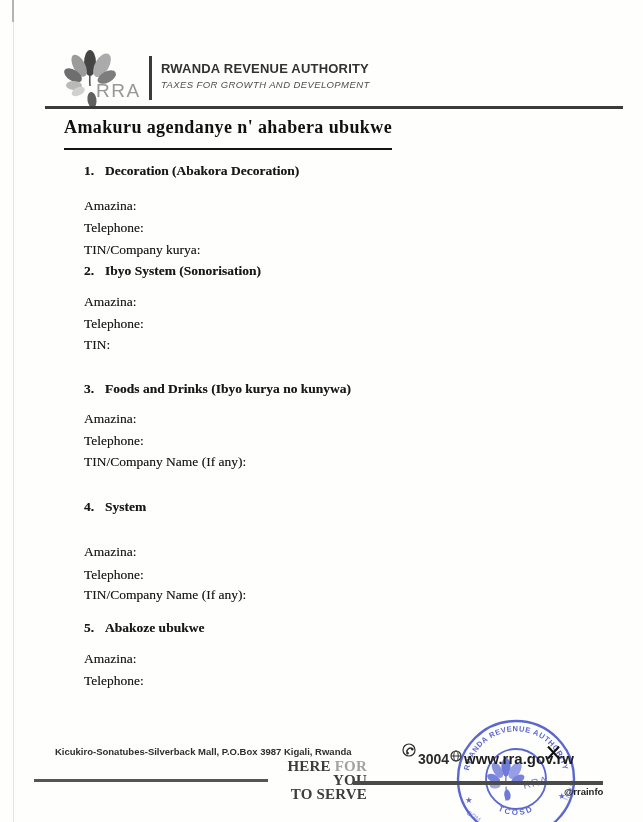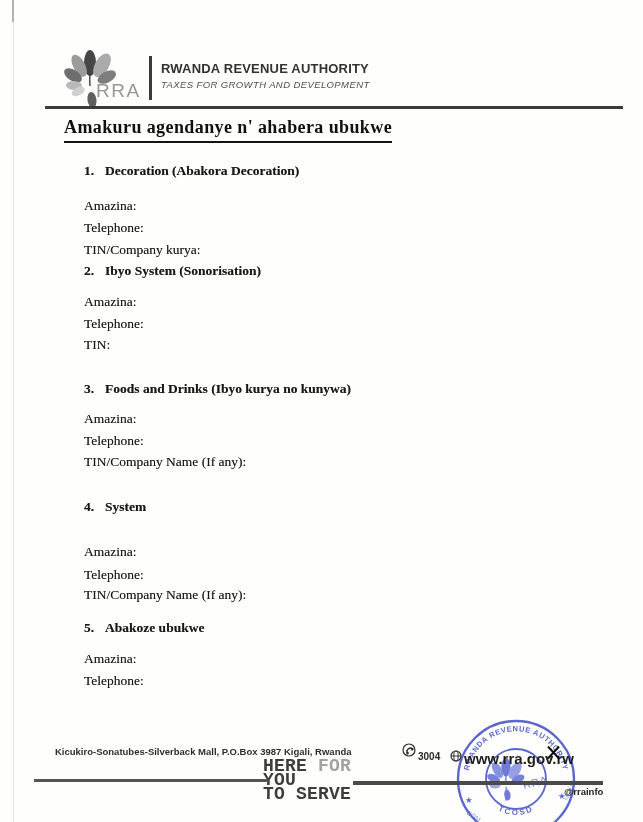--- a/index.html
+++ b/index.html
@@ -16,43 +16,43 @@
   .logo-svg{position:absolute;left:52px;top:34px;}
   .logo-divider{position:absolute;left:149px;top:56px;width:2.5px;height:44px;background:#3a3a3a;}
   .org-name{position:absolute;left:161px;top:61px;font-family:"Liberation Sans",sans-serif;
     font-size:13px;font-weight:bold;color:#323232;letter-spacing:.2px;}
   .org-tagline{position:absolute;left:161px;top:79px;font-family:"Liberation Sans",sans-serif;
     font-size:9.5px;color:#4e4e4e;letter-spacing:.4px;font-style:italic;}
   .header-rule{position:absolute;left:45px;top:106px;width:578px;height:2.5px;background:#3b3b3b;}
 
   
   .doc-title{position:absolute;left:64px;top:117px;font-size:18px;font-weight:bold;
-    letter-spacing:.4px;border-bottom:2.5px solid #141414;padding-bottom:3px;color:#101010;}
+    letter-spacing:.4px;border-bottom:2.5px solid #141414;padding-bottom:10px;color:#101010;}
 
   
   .line{position:absolute;left:84px;font-size:13.5px;color:#181818;
     text-shadow:0 0 .4px rgba(0,0,0,.45);}
   .sec-heading{font-weight:bold;display:flex;}
   .sec-heading .num{width:21px;}
 
   
   .address{position:absolute;left:55px;top:746px;font-family:Liberation Sans, sans-serif;
     font-size:9.5px;font-weight:600;color:#2e2e2e;}
   .phone-icon{position:absolute;left:402px;top:743px;}
   .phone-num{position:absolute;left:418px;top:751px;font-family:"Liberation Sans",sans-serif;
-    font-size:10px;font-weight:600;color:#2b2b2b;}
+    font-size:14px;font-weight:600;color:#2b2b2b;}
   .stamp{position:absolute;left:448px;top:715px;z-index:1;}
   .globe-icon{position:absolute;left:450px;top:750px;z-index:2;}
   .website{position:absolute;left:464px;top:750px;z-index:2;font-family:"Liberation Sans",sans-serif;
     font-size:15px;font-weight:700;color:#1e1e1e;}
   .x-icon{position:absolute;left:547px;top:746px;z-index:2;}
   .handle{position:absolute;left:564px;top:750px;z-index:2;font-family:"Liberation Sans",sans-serif;
     font-size:9.5px;font-weight:600;color:#222;margin-top:36px;}
-  .slogan{position:absolute;left:263px;top:759px;width:104px;text-align:left;
-    font-family:Liberation Mono, monospace;font-size:18px;font-weight:bold;color:#3d3d3d;
+  .slogan{position:absolute;left:263px;top:759px;width:104px;text-align:right;
+    font-family:Liberation Serif, serif;font-size:15px;font-weight:bold;color:#3d3d3d;
     line-height:14px;letter-spacing:.2px;}
   .slogan .lt{color:#a2a2a2;}
   .rule-left{position:absolute;left:34px;top:779px;width:234px;height:3px;background:#555;z-index:3;}
   .rule-right{position:absolute;left:353px;top:781px;width:250px;height:3.5px;background:#4a4a4a;z-index:3;}
 </style>
 </head>
 <body>
 
 <div class="page">
   <div class="scanline"></div>

